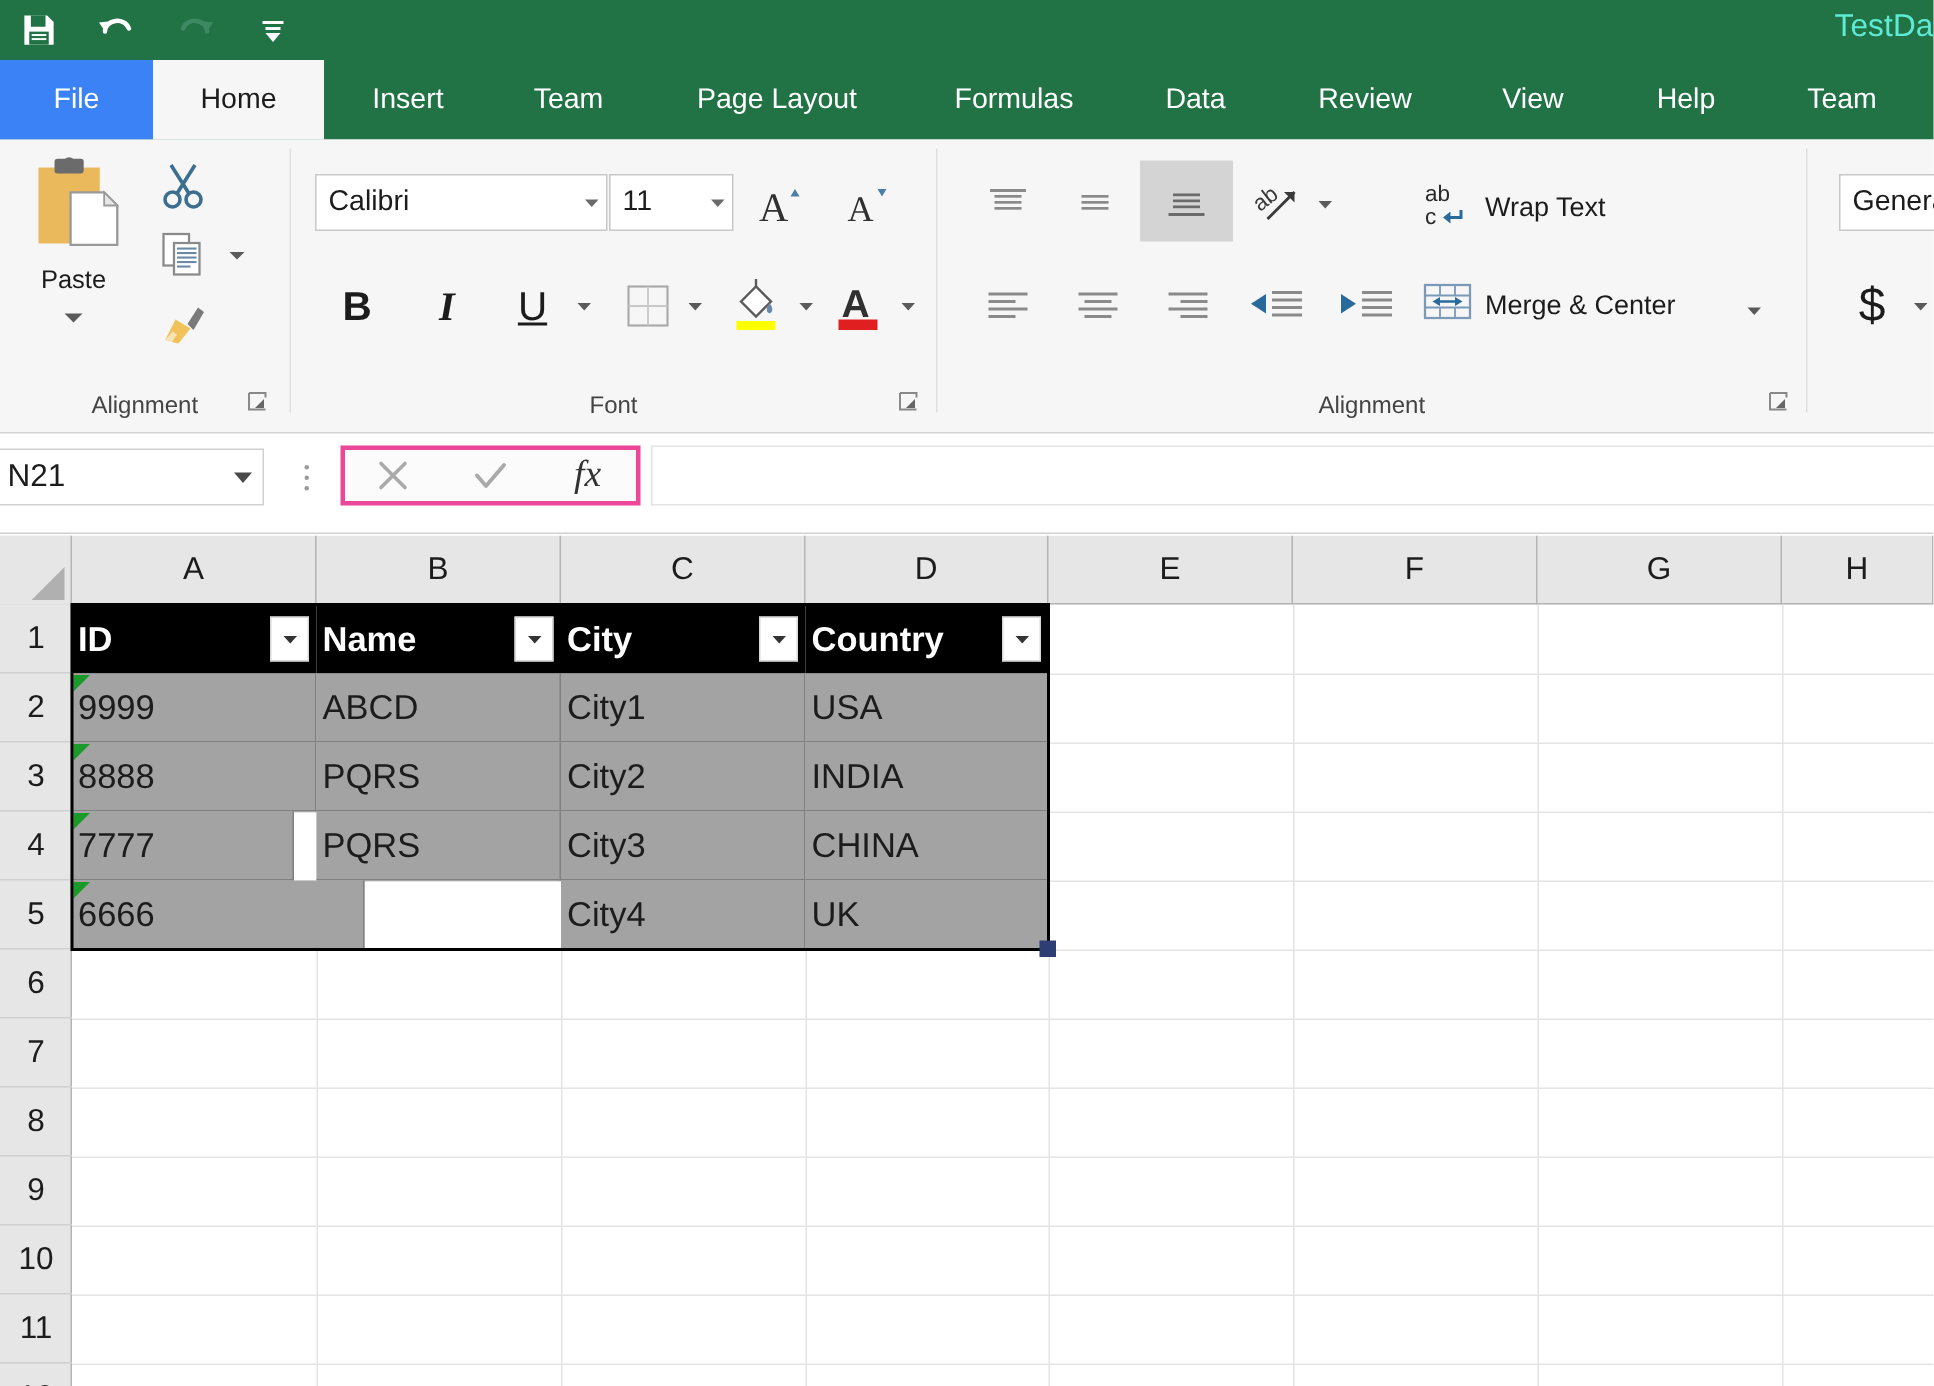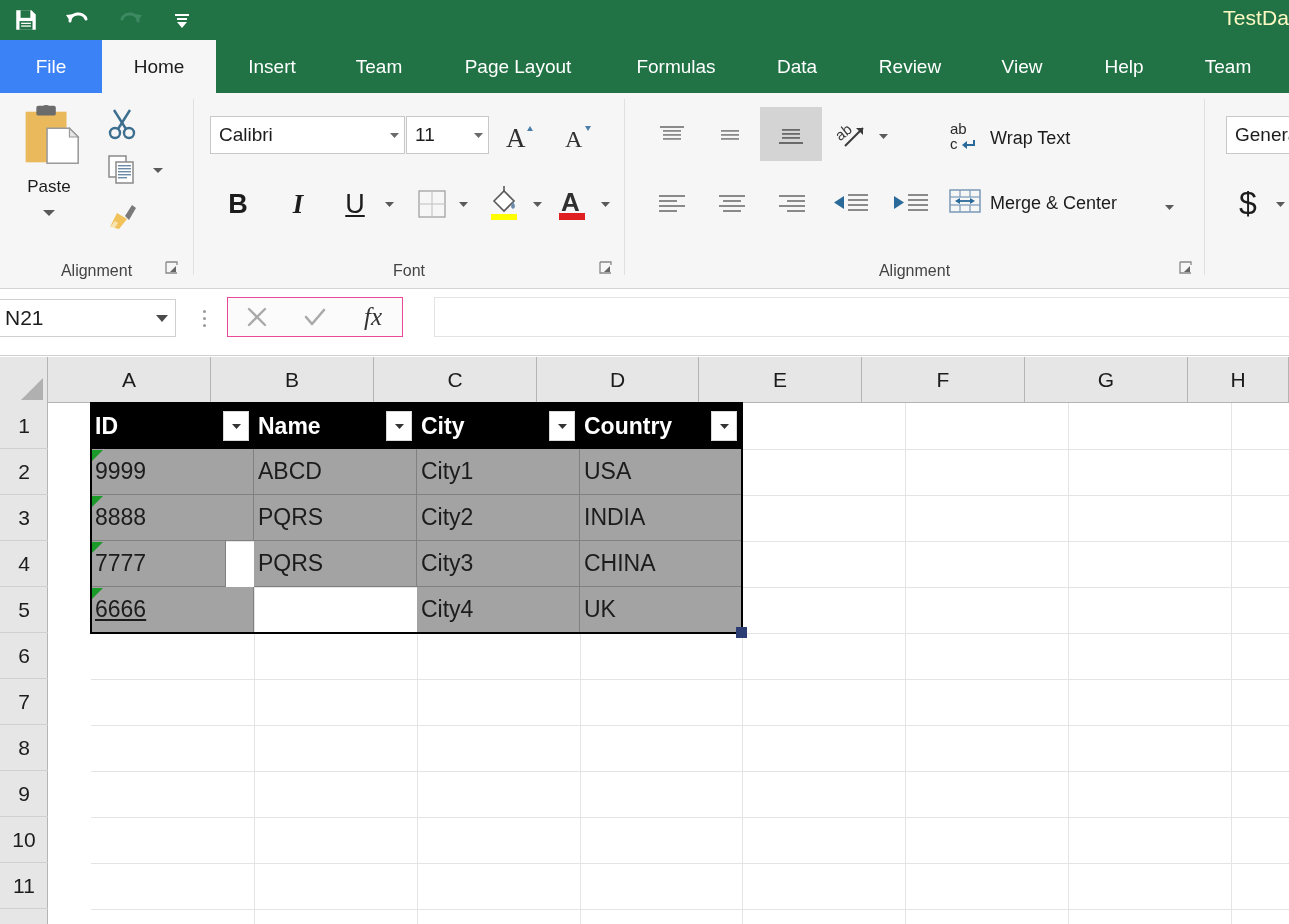--- a/index.html
+++ b/index.html
@@ -16,21 +16,21 @@
     background: #217346;
   }
   .qat { position: absolute; left: 0; top: 0; height: 40px; display: flex; align-items: center; }
   .qat-btn {
     width: 52px; height: 40px; display: flex; align-items: center; justify-content: center;
   }
   .qat-btn svg { display: block; }
   .title-text {
     position: absolute; right: 0px; top: 0px; height: 36px;
     display: flex; align-items: center;
-    color: #fef9c3; font-size: 21px; letter-spacing: .1px;
+    color: #5eead4; font-size: 21px; letter-spacing: .1px;
     white-space: nowrap;
   }
 
   
   .tabstrip {
     position: absolute; left: 0; top: 40px; width: 1289px; height: 53px;
     background: #217346;
   }
   .tab {
     position: absolute; top: 0; height: 53px;
@@ -103,22 +103,22 @@
     display: flex; align-items: center;
   }
   .namebox-val { flex: 1; padding-left: 6px; font-size: 21px; color: #1c1c1c; }
   .namebox-caret { width: 26px; display: flex; align-items: center; justify-content: center; }
   .fbar-dots {
     position: absolute; left: 196px; top: 9px; width: 16px; height: 38px;
     display: flex; flex-direction: column; align-items: center; justify-content: center; gap: 4px;
   }
   .fbar-dots i { width: 3px; height: 3px; background: #9a9a9a; border-radius: 50%; display: block; }
   .fbtns {
-    position: absolute; left: 227px; top: 7px; width: 176px; height: 40px;
-    background: #fbfbfb; border: 1px solid #ec4899;
+    position: absolute; left: 227px; top: 7px; width: 200px; height: 40px;
+    background: #fbfbfb; border: 3px solid #ec4899;
     display: flex; align-items: center;
   }
   .fbtns > div { flex: 1; display: flex; align-items: center; justify-content: center; }
   .fx-glyph { font-family: "Liberation Serif", serif; font-style: italic; font-size: 25px; color: #333; }
   .forminput {
     position: absolute; left: 434px; top: 7px; right: 0px; height: 40px;
     background: #fff; border: 1px solid #e3e3e3; border-right: none;
     font-size: 19px; color: #1c1c1c; display: flex; align-items: center; padding-left: 8px;
   }
 
@@ -147,21 +147,21 @@
     border-right: 1px solid #b4b4b4;
   }
   .rowhdr-col { position: absolute; left: 0; top: 46px; width: 48px; bottom: 0; background: #e6e6e6;
     border-right: 1px solid #b4b4b4; }
   .rowhdr {
     position: absolute; left: 0; width: 48px;
     display: flex; align-items: center; justify-content: center;
     font-size: 21px; color: #1c1c1c;
     border-bottom: 1px solid #d0d0d0;
   }
-  .cellgrid { position: absolute; left: 48px; top: 46px; right: 0; bottom: 0; margin-left: 43px; }
+  .cellgrid { position: absolute; left: 48px; top: 46px; right: 0; bottom: 0; }
   .gl-v { position: absolute; top: 0; bottom: 0; width: 1px; background: #e4e4e4; }
   .gl-h { position: absolute; left: 0; right: 0; height: 1px; background: #e4e4e4; }
 
   .cell {
     position: absolute; display: flex; align-items: center;
     font-size: 23px; color: #1c1c1c; padding-left: 4px;
     white-space: nowrap; overflow: hidden;
   }
   .cell.hdr {
     background: #000000; color: #ffffff; font-weight: bold;
@@ -639,25 +639,25 @@
       <div class="cell body" style="left: 0px; top: 46px; width: 163px; height: 46px;">9999</div>
       <div class="err-tri" style="left: 1px; top: 47px; border-left-color: rgb(26, 154, 40);"></div>
       <div class="cell body" style="left: 163px; top: 46px; width: 163px; height: 46px;">ABCD</div>
       <div class="cell body" style="left: 326px; top: 46px; width: 163px; height: 46px;">City1</div>
       <div class="cell body" style="left: 489px; top: 46px; width: 162px; height: 46px;">USA</div>
       <div class="cell body" style="left: 0px; top: 92px; width: 163px; height: 46px;">8888</div>
       <div class="err-tri" style="left: 1px; top: 93px; border-left-color: rgb(26, 154, 40);"></div>
       <div class="cell body" style="left: 163px; top: 92px; width: 163px; height: 46px;">PQRS</div>
       <div class="cell body" style="left: 326px; top: 92px; width: 163px; height: 46px;">City2</div>
       <div class="cell body" style="left: 489px; top: 92px; width: 162px; height: 46px;">INDIA</div>
-      <div class="cell body" style="left: 0px; top: 138px; width: 135px; height: 46px;">7777</div>
+      <div class="cell body" style="left: 0px; top: 138px; width: 148px; height: 46px;">7777</div>
       <div class="err-tri" style="left: 1px; top: 139px; border-left-color: rgb(26, 154, 40);"></div>
       <div class="cell body" style="left: 163px; top: 138px; width: 163px; height: 46px;">PQRS</div>
       <div class="cell body" style="left: 326px; top: 138px; width: 163px; height: 46px;">City3</div>
       <div class="cell body" style="left: 489px; top: 138px; width: 162px; height: 46px;">CHINA</div>
-      <div class="cell body" style="left: 0px; top: 184px; width: 163px; height: 46px; text-decoration: underline;">6666</div>
+      <div class="cell body" style="left: 0px; top: 184px; width: 195px; height: 46px;">6666</div>
       <div class="err-tri" style="left: 1px; top: 185px; border-left-color: rgb(26, 154, 40);"></div>
       <div class="cell body" style="left: 326px; top: 184px; width: 163px; height: 46px;">City4</div>
       <div class="cell body" style="left: 489px; top: 184px; width: 162px; height: 46px;">UK</div>
       <div class="sel-outline" style="left: -1px; top: -1px; width: 653px; height: 232px; border-color: rgb(0, 0, 0);"></div>
       <div class="fill-handle" style="left: 645px; top: 224px; background: rgb(45, 62, 117);"></div>
     </div>
 </div>
 
 </body></html>

